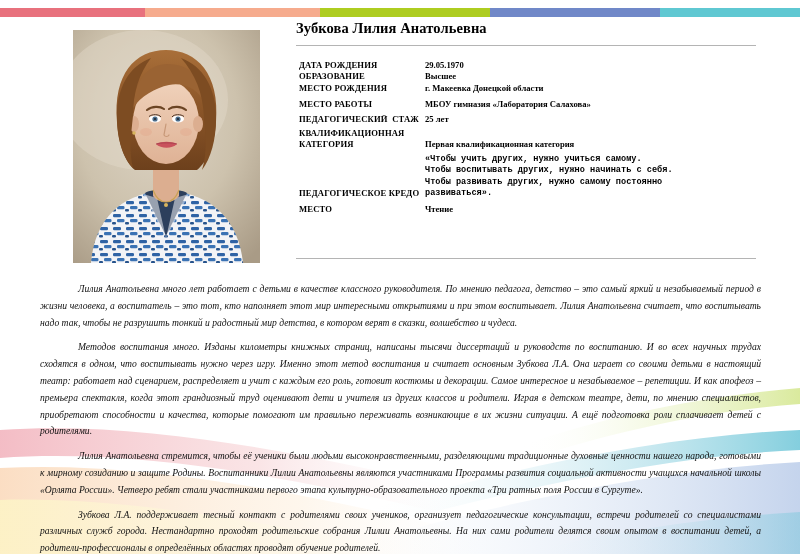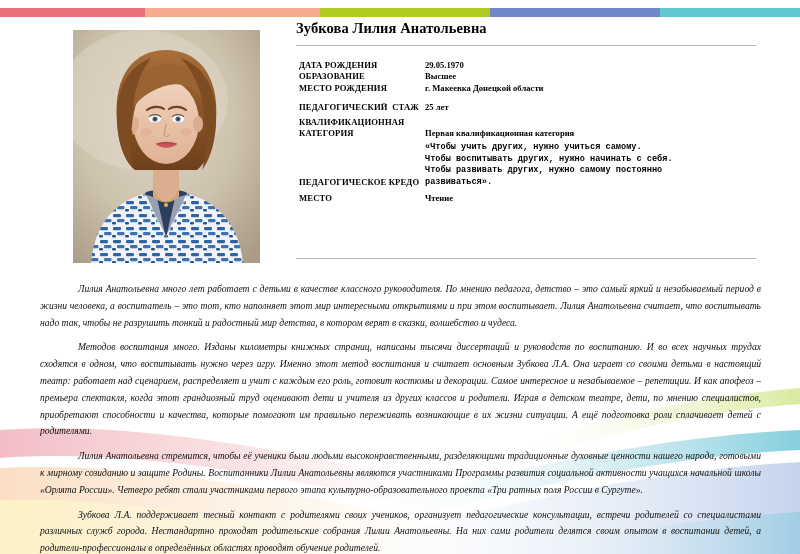--- a/index.html
+++ b/index.html
@@ -268,20 +268,24 @@
     </div>
     <div class="info-row">
       <div class="info-label">ОБРАЗОВАНИЕ</div>
       <div class="info-value">Высшее</div>
     </div>
     <div class="info-row">
       <div class="info-label">МЕСТО РОЖДЕНИЯ</div>
       <div class="info-value">г. Макеевка Донецкой области</div>
     </div>
     <div class="spacer-row"></div>
+    <div class="info-row">
+      <div class="info-label">МЕСТО РАБОТЫ</div>
+      <div class="info-value">МБОУ гимназия «Лаборатория Салахова»</div>
+    </div>
     <div class="spacer-row-sm"></div>
     <div class="info-row">
       <div class="info-label">ПЕДАГОГИЧЕСКИЙ  СТАЖ</div>
       <div class="info-value">25 лет</div>
     </div>
     <div class="spacer-row-sm"></div>
     <div class="info-row">
       <div class="info-label">КВАЛИФИКАЦИОННАЯ</div>
       <div class="info-value"></div>
     </div>

